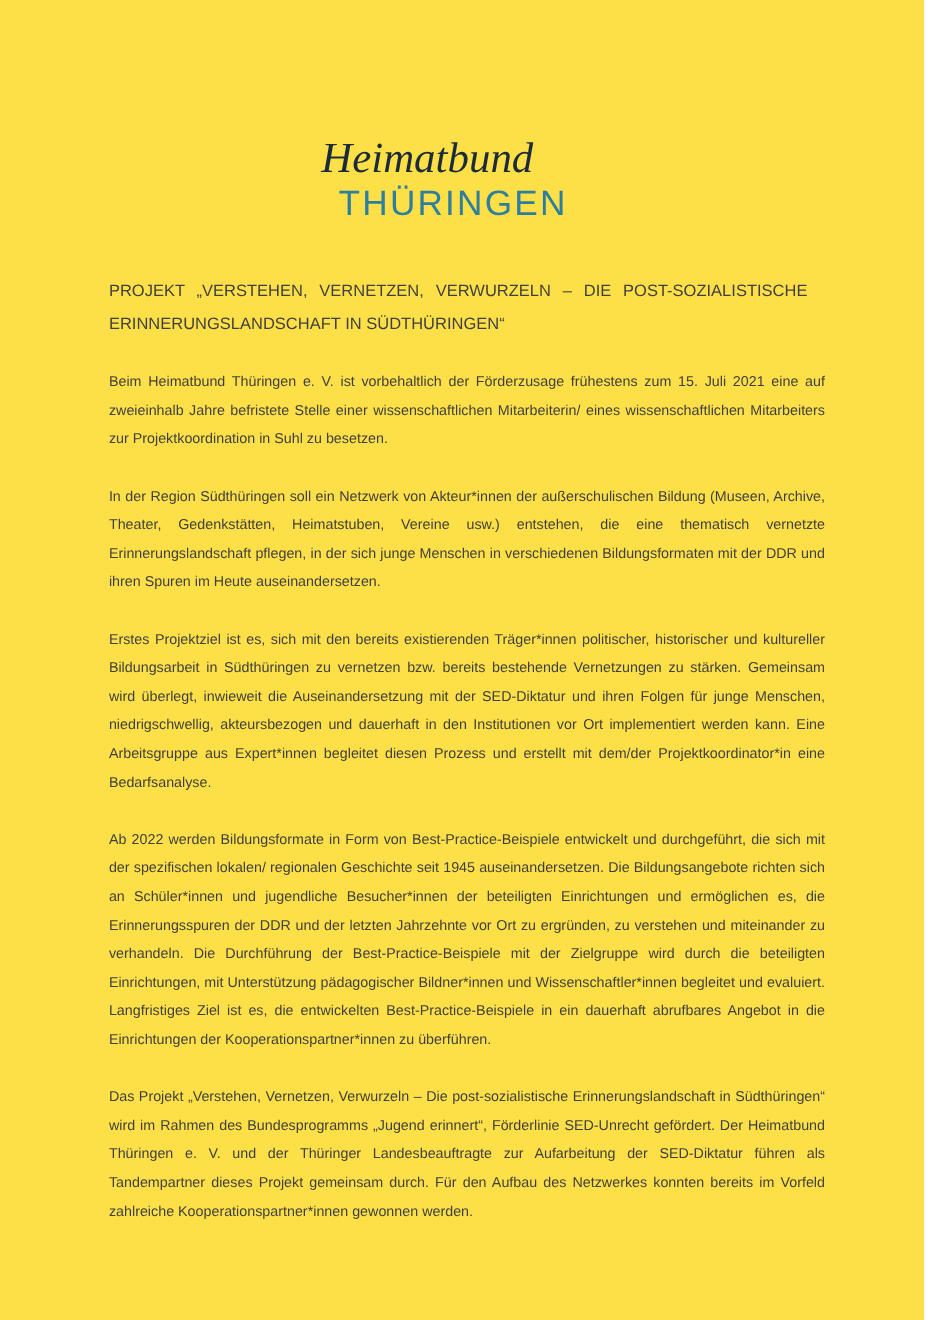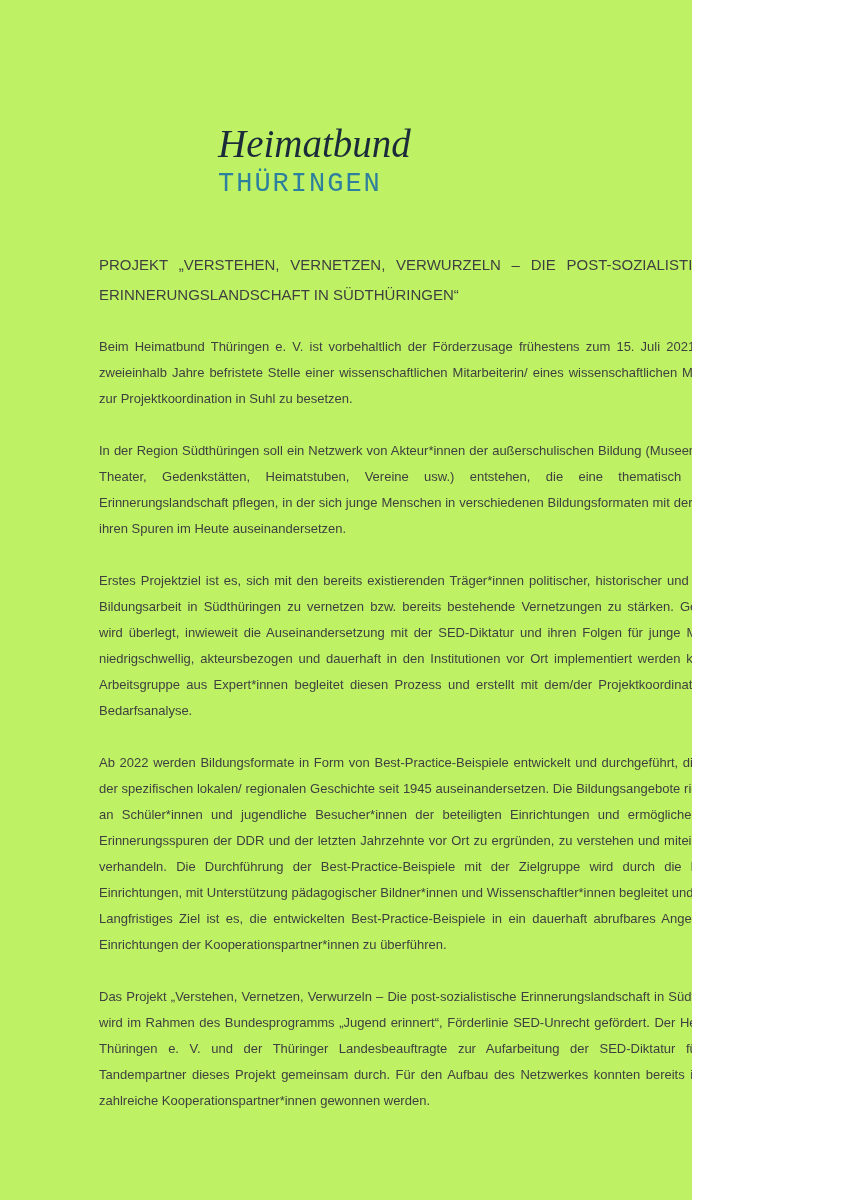--- a/index.html
+++ b/index.html
@@ -2,23 +2,23 @@
 <html lang="de"><head>
 <meta charset="utf-8">
 <style>
   html, body {
     margin: 0;
     padding: 0;
     background: #ffffff;
   }
   .page {
     position: relative;
-    width: 692px;
+    width: 840px;
     height: 1200px;
-    background: #bef264;
+    background: #fde047;
     font-family: "Liberation Sans", sans-serif;
     color: #3f3f3f;
     overflow: hidden;
     box-sizing: border-box;
   }
   
   .logo-block {
     margin: 122px auto 0 auto;
     width: 224px;
     transform: translateX(-16px);
@@ -27,26 +27,27 @@
     font-family: "Liberation Serif", serif;
     font-style: italic;
     font-weight: 400;
     font-size: 39px;
     line-height: 44px;
     color: #1c2b39;
     text-align: left;
     white-space: nowrap;
   }
   .logo-line2 {
-    font-family: Liberation Mono, monospace;
+    font-family: Liberation Sans, sans-serif;
     font-weight: 400;
-    font-size: 27px;
+    font-size: 32px;
     line-height: 32px;
     letter-spacing: 2px;
     color: #2e7f9e;
+    text-align: right;
     white-space: nowrap;
     margin-top: 2px;
   }
   
   .content {
     position: absolute;
     left: 99px;
     top: 250px;
     width: 651px;
   }

